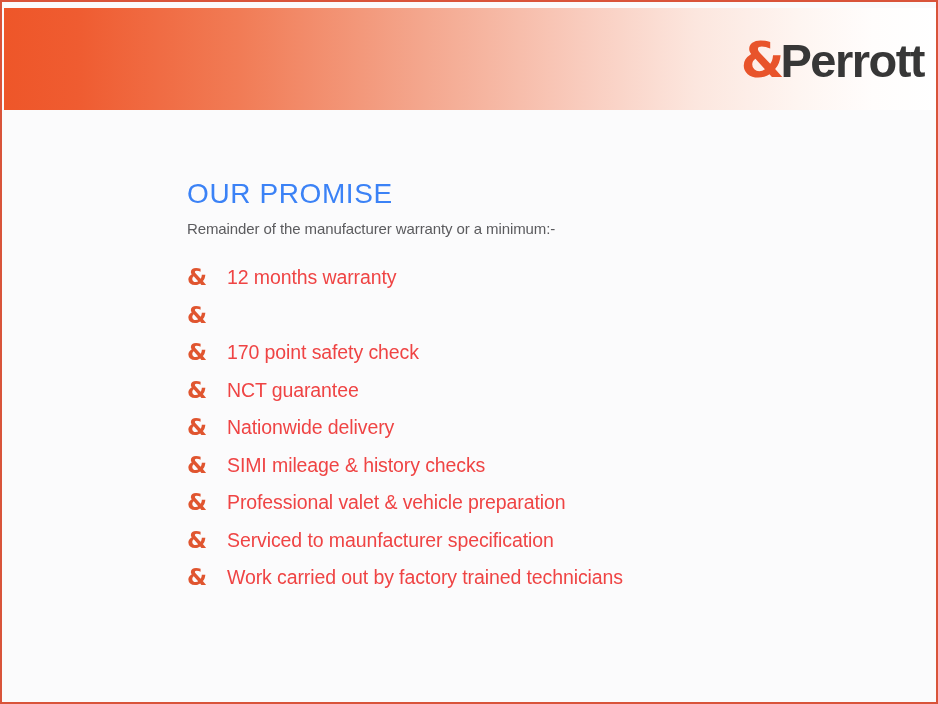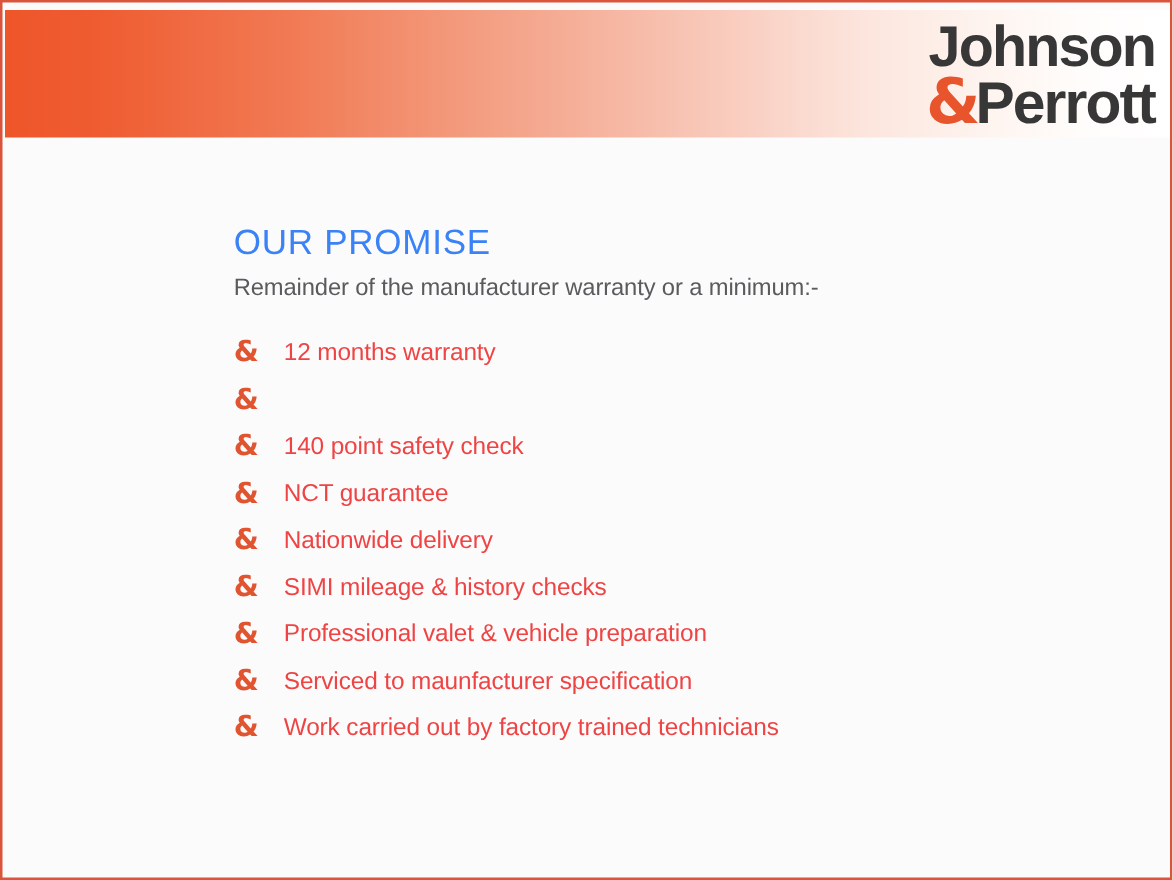--- a/index.html
+++ b/index.html
@@ -94,21 +94,21 @@
   }
   .page-title {
     font-size: 28px;
     color: #3b82f6;
     letter-spacing: 0.6px;
     font-weight: normal;
     margin: 0 0 10px 0;
     font-family: "Liberation Sans", sans-serif;
   }
   .subtitle {
-    font-size: 19px;
+    font-size: 15px;
     color: #5b5b5e;
     margin: 0 0 22px 0;
     letter-spacing: -0.1px;
     font-family: "Liberation Sans", sans-serif;
   }
 
   .promise-list {
     list-style: none;
     margin: 0;
     padding: 0;
@@ -138,21 +138,20 @@
 </style>
 </head>
 <body>
 
 <div id="page">
 
   <div class="header">
     <div class="header-gradient-fix"></div>
 
     <div class="logo">
-      <span class="logo-line logo-line-1">Johnson</span>
       <span class="logo-line logo-line-2">
         <span class="logo-amp">&amp;</span>
           <span>Perrott</span>
       </span>
     </div>
   </div>
 
   <div class="content">
     <h1 class="page-title">OUR PROMISE</h1>
 
@@ -161,21 +160,21 @@
     <ul class="promise-list">
       <li class="promise-item">
         <span class="bullet-amp">&amp;</span>
         <span class="promise-label">12 months warranty</span>
       </li>
       <li class="promise-item">
         <span class="bullet-amp">&amp;</span>
       </li>
       <li class="promise-item">
         <span class="bullet-amp">&amp;</span>
-        <span class="promise-label">140 point safety check</span>
+        <span class="promise-label">170 point safety check</span>
       </li>
       <li class="promise-item">
         <span class="bullet-amp">&amp;</span>
         <span class="promise-label">NCT guarantee</span>
       </li>
       <li class="promise-item">
         <span class="bullet-amp">&amp;</span>
         <span class="promise-label">Nationwide delivery</span>
       </li>
       <li class="promise-item">

